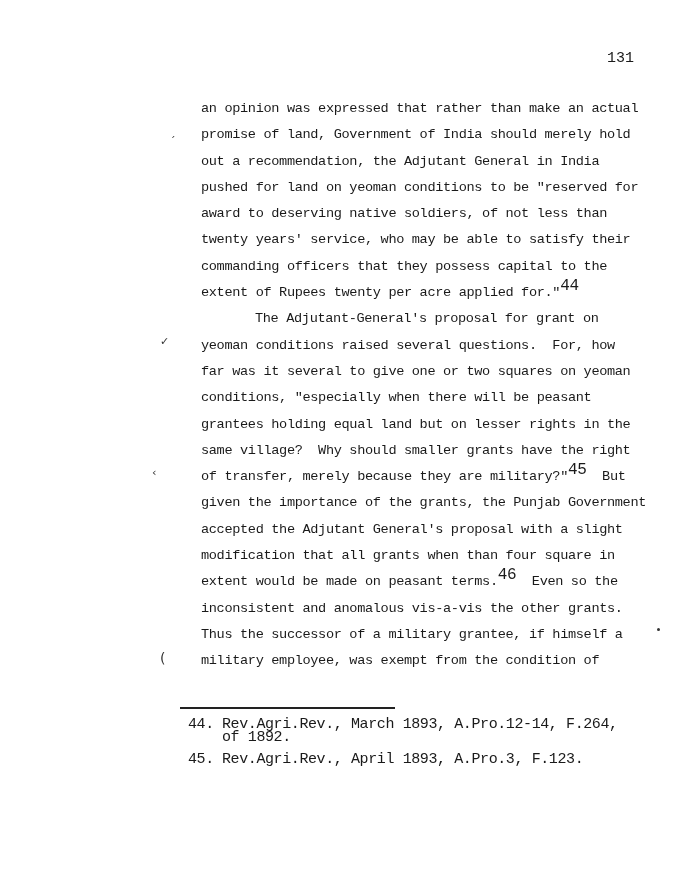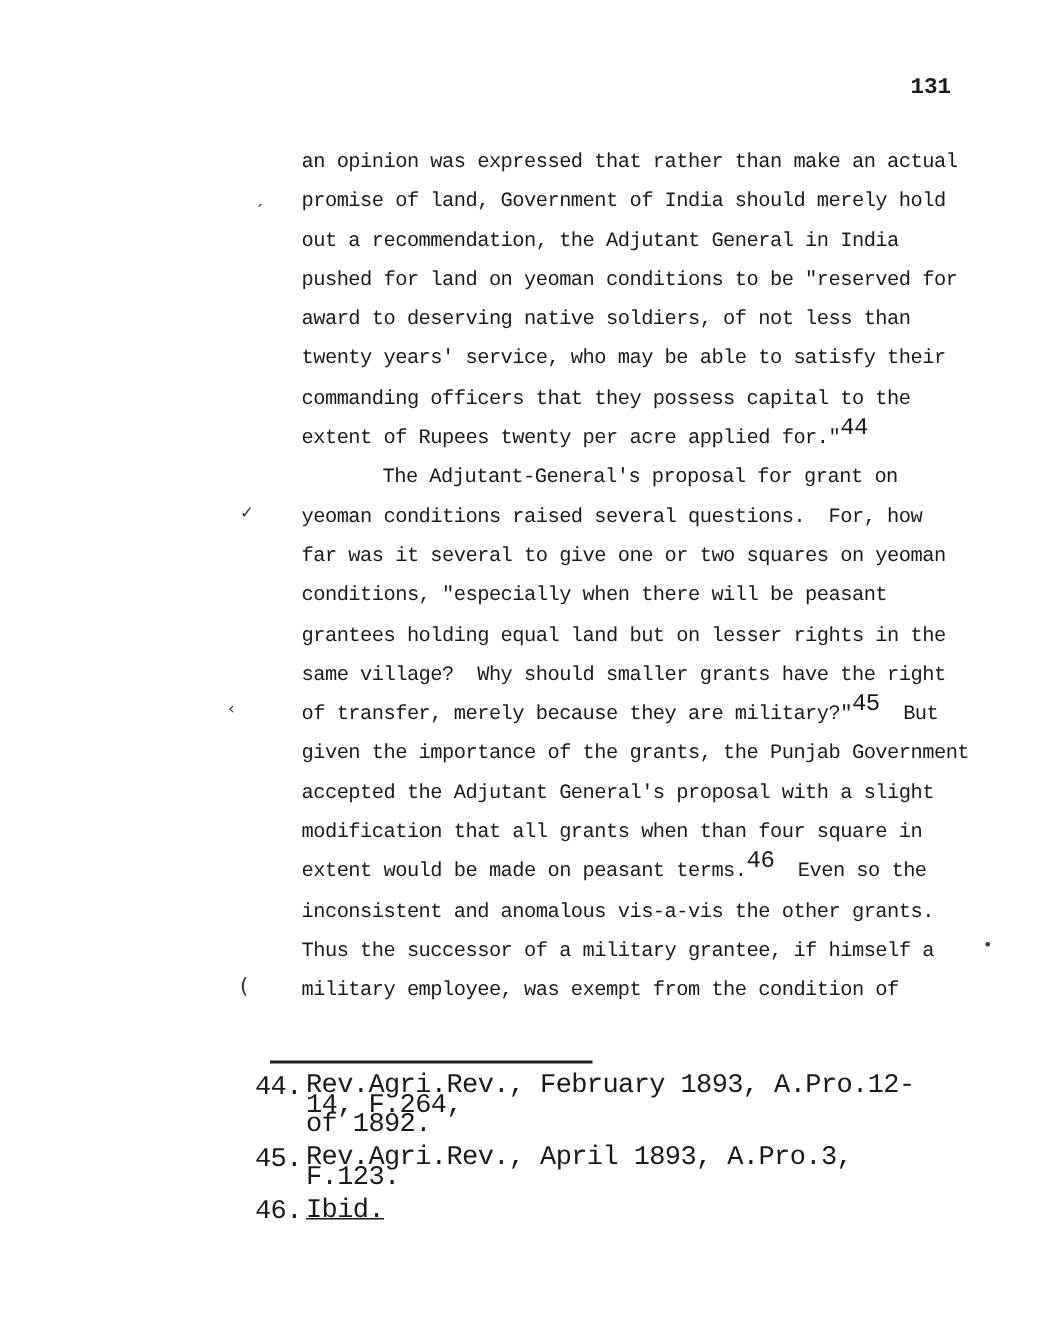--- a/index.html
+++ b/index.html
@@ -14,21 +14,20 @@
       overflow: hidden;
       font-family: "Liberation Mono", "DejaVu Sans Mono", monospace;
       color: #1a1a1a;
     }
     .page-number {
       position: absolute;
       left: 607px;
       top: 50px;
       font-size: 15px;
       letter-spacing: 0px;
-      font-weight: bold;
     }
     .body-text {
       position: absolute;
       left: 201px;
       top: 96px;
       width: 470px;
     }
     .line {
       height: 26.3px;
       line-height: 26px;
@@ -53,24 +52,24 @@
     .rule {
       position: absolute;
       left: 180px;
       top: 707px;
       width: 215px;
       height: 0;
       border-top: 2px solid #222;
     }
     .footnotes {
       position: absolute;
-      left: 170px;
+      left: 188px;
       top: 718px;
       width: 460px;
-      font-size: 18px;
+      font-size: 15px;
       letter-spacing: -0.4px;
     }
     .fn {
       display: flex;
       margin-bottom: 9px;
     }
     .fn-num {
       width: 34px;
       flex: 0 0 34px;
       line-height: 14px;
@@ -127,25 +126,21 @@
   <span class="margin-mark" style="left:160px; top:335px;">✓</span>
   <span class="margin-mark" style="left:152px; top:466px;">‹</span>
   <span class="margin-mark" style="left:160px; top:650px; font-size:14px;">(</span>
   <span class="dot"></span>
 
   <div class="rule"></div>
 
   <div class="footnotes">
     <div class="fn">
       <span class="fn-num">44.</span>
-      <span class="fn-text">Rev.Agri.Rev., February 1893, A.Pro.12-14, F.264,
+      <span class="fn-text">Rev.Agri.Rev., March 1893, A.Pro.12-14, F.264,
 of 1892.</span>
     </div>
     <div class="fn">
       <span class="fn-num">45.</span>
       <span class="fn-text">Rev.Agri.Rev., April 1893, A.Pro.3, F.123.</span>
     </div>
-    <div class="fn">
-      <span class="fn-num">46.</span>
-      <span class="fn-text underline">Ibid.</span>
-    </div>
   </div>
 </div>
 
 </body></html>

